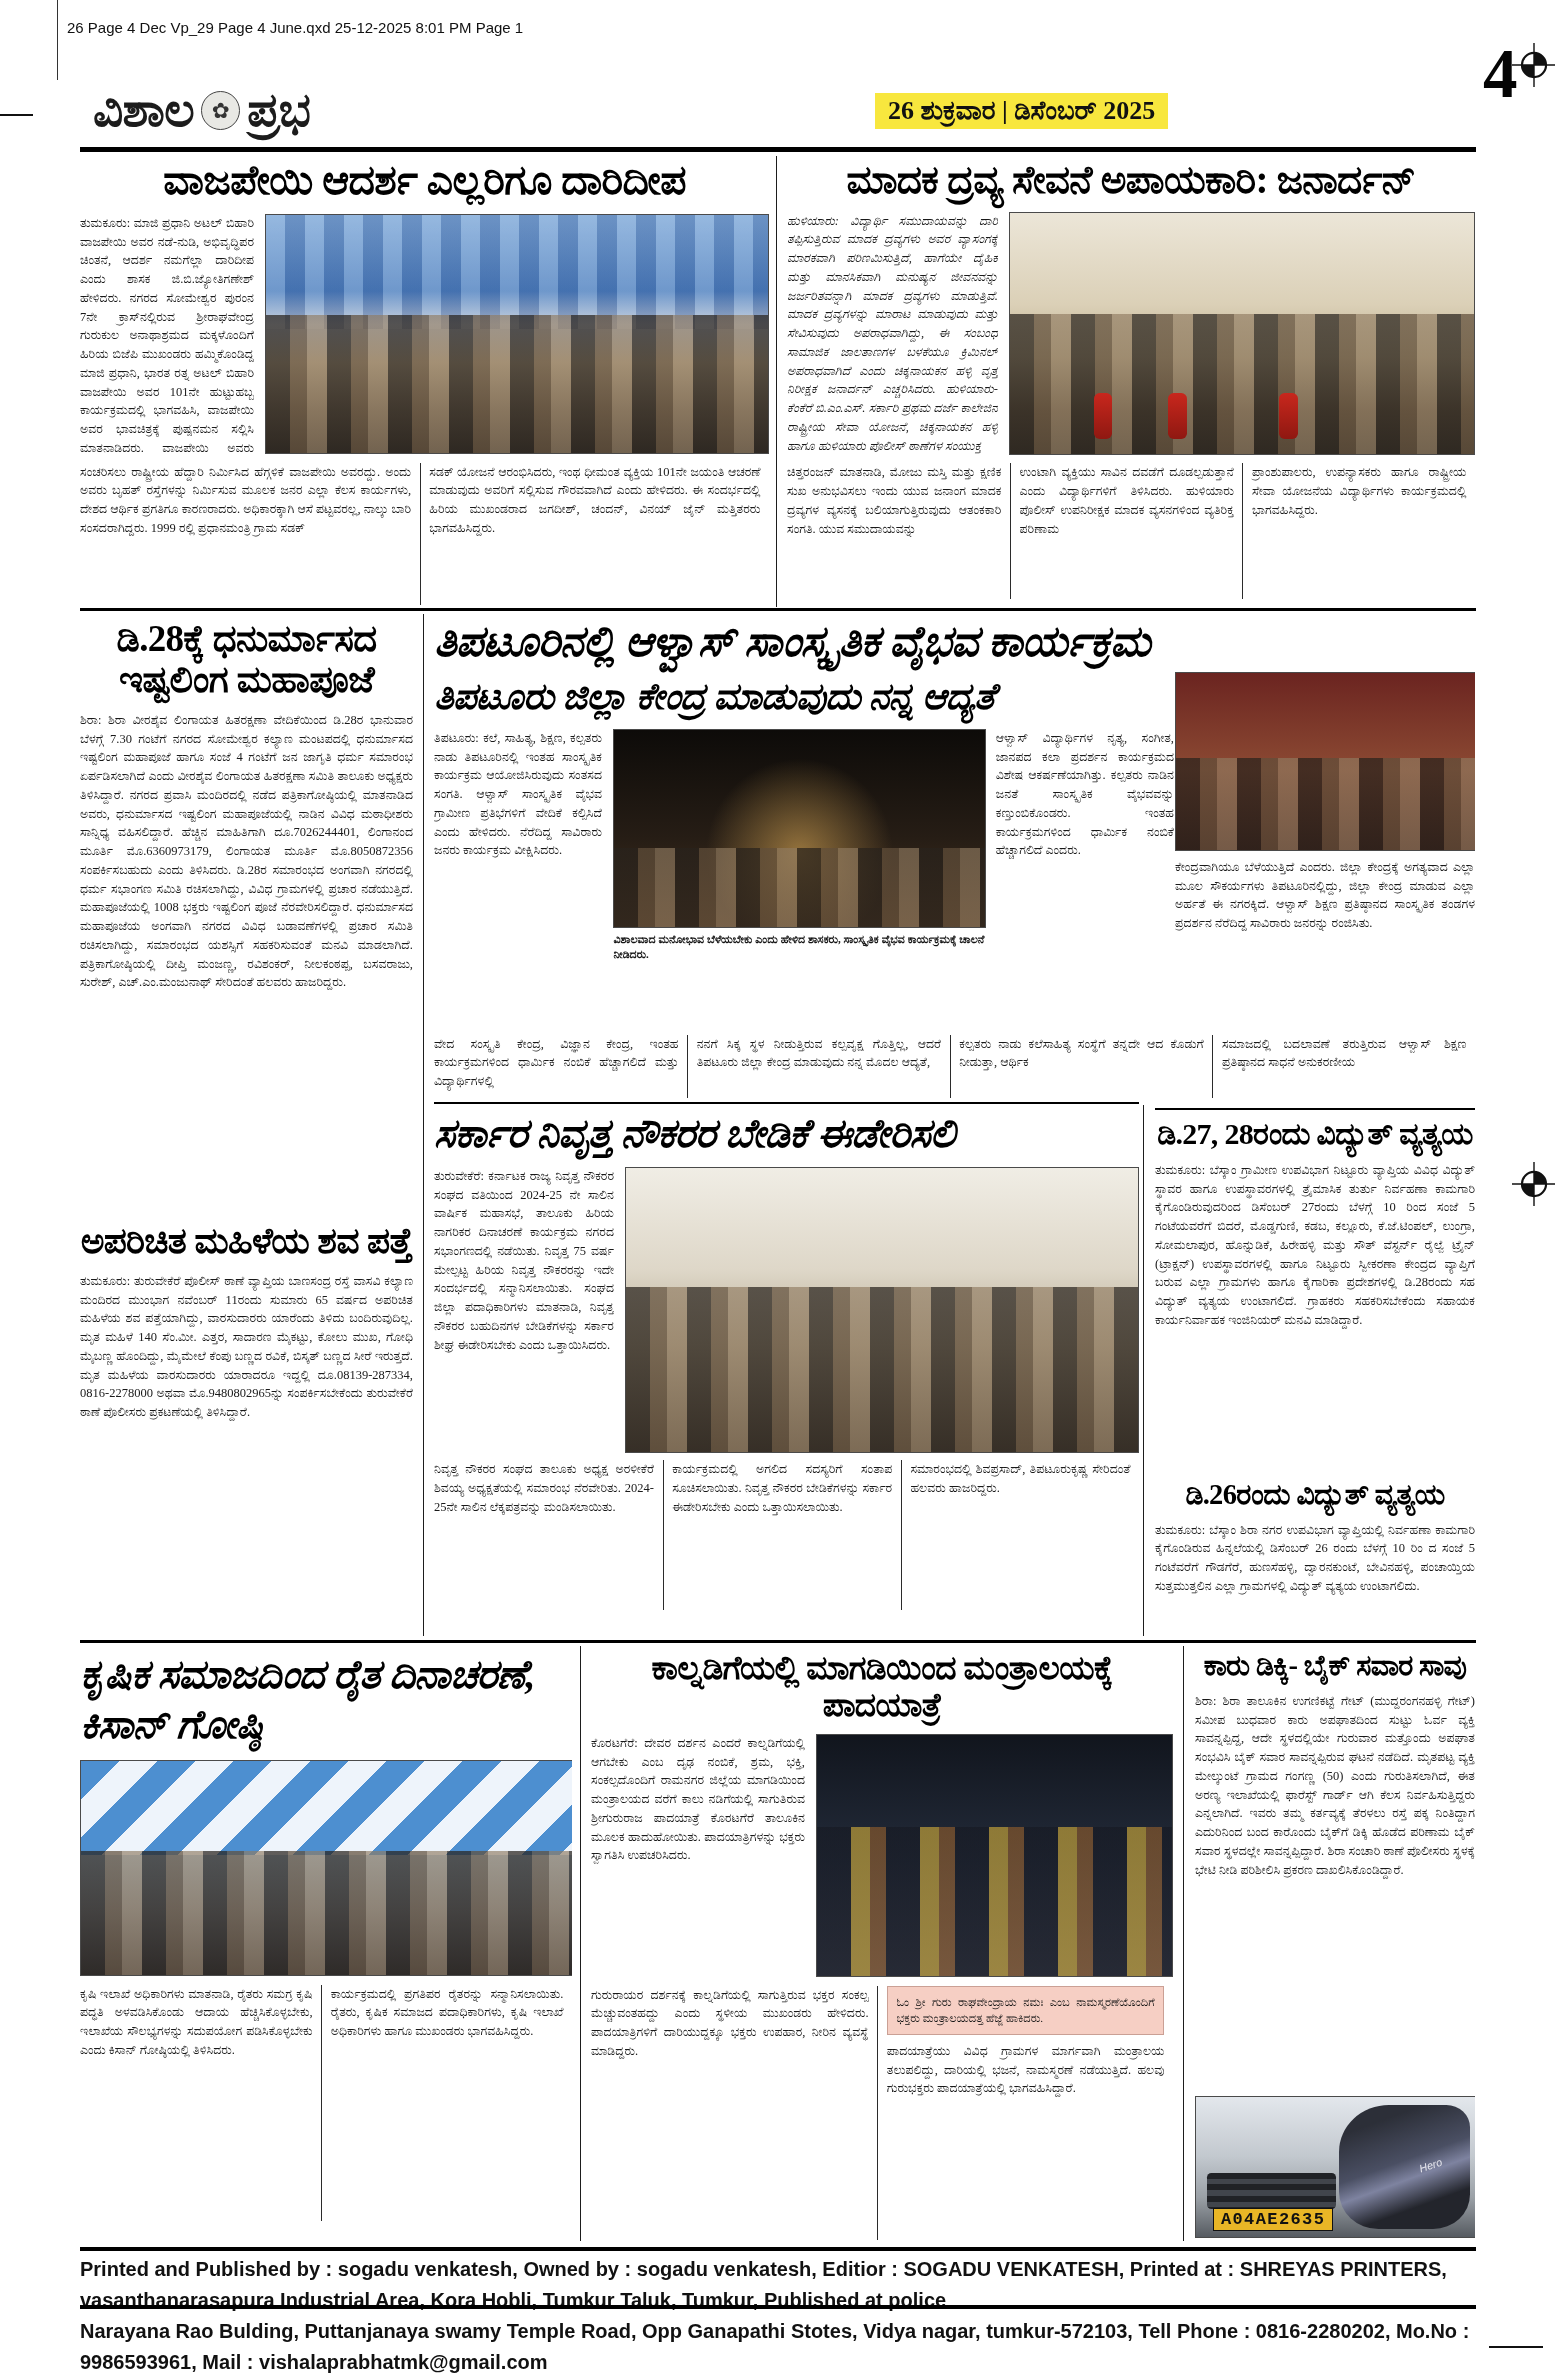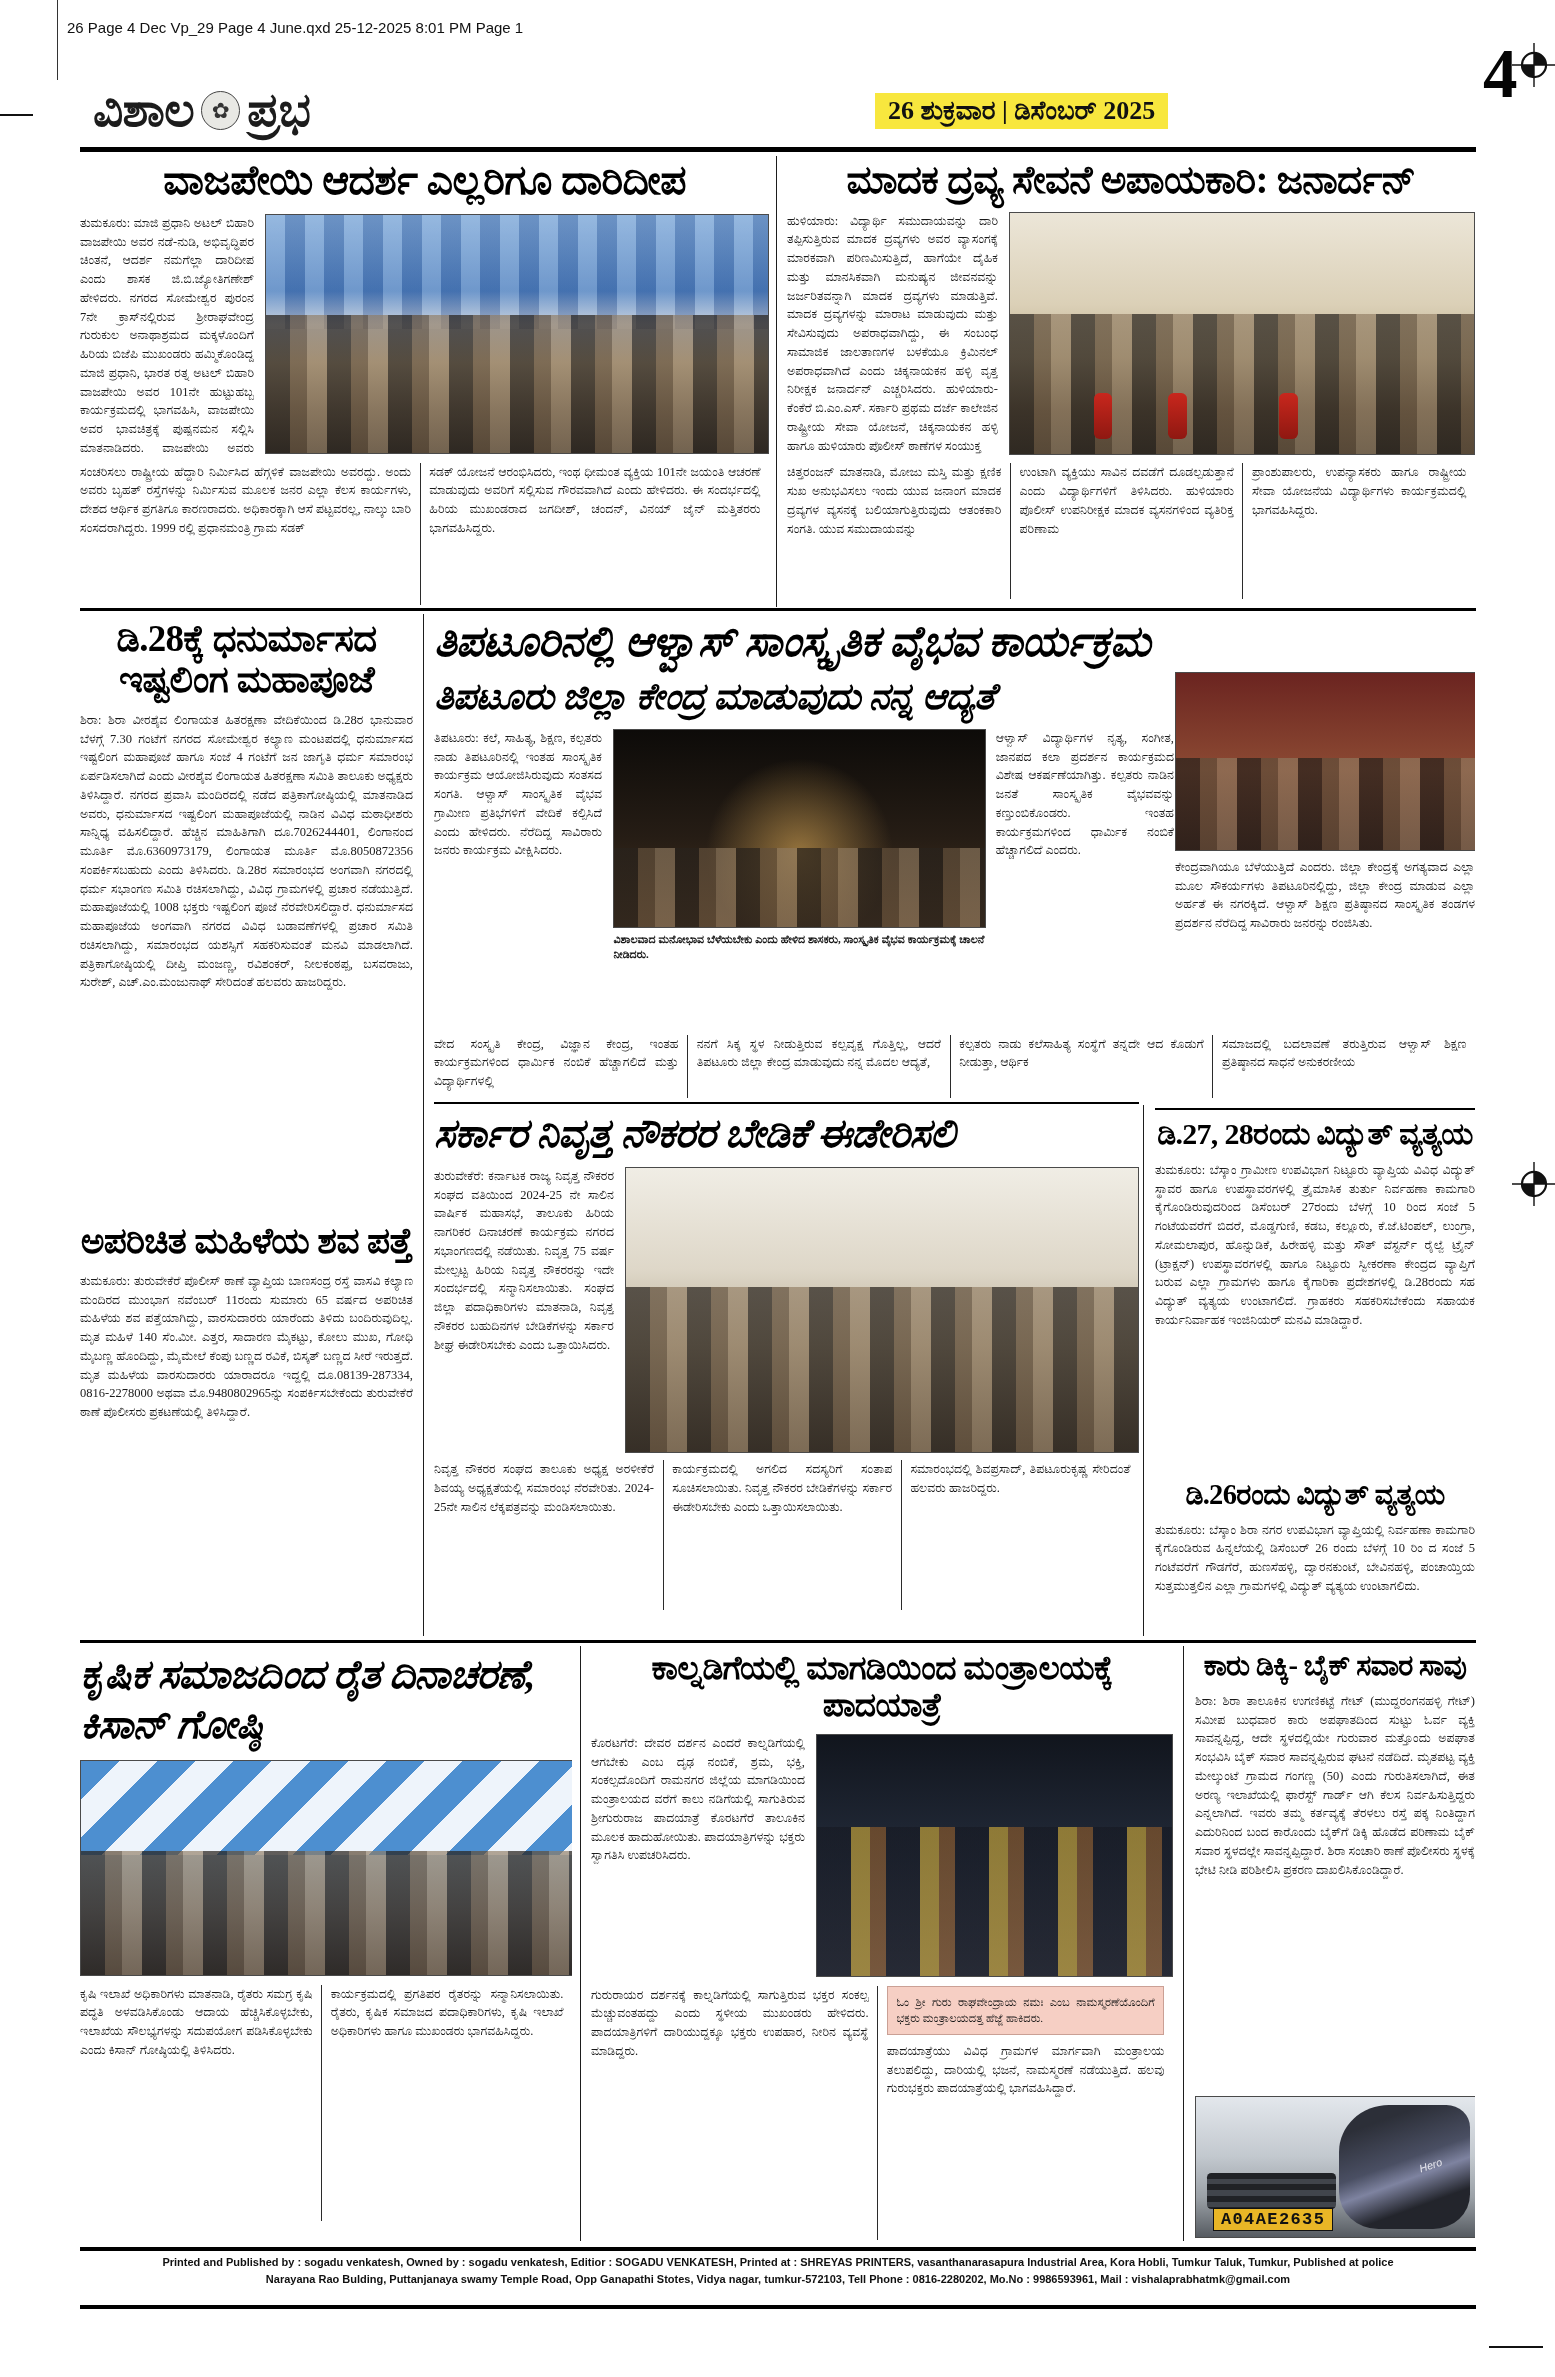--- a/index.html
+++ b/index.html
@@ -59,22 +59,22 @@
   .plate{position:absolute;left:6%;bottom:4%;background:#e9b626;border:1.4px solid #111;color:#111;
         font-family:"Liberation Mono", monospace;font-weight:700;font-size:17px;padding:1.4px 7.1px;letter-spacing:1.4px;}
   .bike{position:absolute;right:2%;top:6%;width:47%;height:88%;border-radius:38% 18% 28% 30%;
         background:linear-gradient(160deg,#2c2f38 18%,#4a4f63 46%,#7e83a0 58%,#23252c 76%);}
   .bike-label{position:absolute;right:12%;top:44%;color:#e8e8ee;font-size:10.7px;font-style:italic;
         font-family:"Liberation Sans", sans-serif;transform:rotate(-18deg);}
   .hibox{background:#f6cfc4;border:0.7px solid #caa095;padding:7.1px 8.6px;font-size:11.4px;font-weight:400;
          line-height:1.45;text-align:justify;margin-bottom:7.1px;}
   
   .foot-rule{position:absolute;left:80px;width:1396px;height:3.6px;background:#000;}
-  .foot-text{position:absolute;left:80px;width:1396px;text-align:center;font-weight:700;
-             font-family:"Liberation Sans", sans-serif;font-size:11px;color:#111;line-height:1.55;}
+  .foot-text{position:absolute;left:80px;width:1396px;font-weight:700;
+             font-family:"Liberation Sans", sans-serif;font-size:20px;color:#111;line-height:1.55;}
 </style>
 </head>
 <body>
 
 <div id="page">
 
   <div class="proof-vline"></div>
   <div class="proof-line">26 Page 4 Dec Vp_29 Page 4 June.qxd  25-12-2025  8:01 PM  Page 1</div>
   <div class="regmark" style="left:1512px;top:43px;">
     <svg width="44" height="44" viewBox="0 0 62 62">
@@ -118,21 +118,21 @@
     <div class="cols" style="height:143px;">
       <div class="col bt">ಸಂಚರಿಸಲು ರಾಷ್ಟ್ರೀಯ ಹೆದ್ದಾರಿ ನಿರ್ಮಿಸಿದ ಹೆಗ್ಗಳಿಕೆ ವಾಜಪೇಯಿ ಅವರದ್ದು. ಅಂದು ಅವರು ಬೃಹತ್ ರಸ್ತೆಗಳನ್ನು ನಿರ್ಮಿಸುವ ಮೂಲಕ ಜನರ ಎಲ್ಲಾ ಕೆಲಸ ಕಾರ್ಯಗಳು, ದೇಶದ ಆರ್ಥಿಕ ಪ್ರಗತಿಗೂ ಕಾರಣರಾದರು. ಅಧಿಕಾರಕ್ಕಾಗಿ ಆಸೆ ಪಟ್ಟವರಲ್ಲ, ನಾಲ್ಕು ಬಾರಿ ಸಂಸದರಾಗಿದ್ದರು. 1999 ರಲ್ಲಿ ಪ್ರಧಾನಮಂತ್ರಿ ಗ್ರಾಮ ಸಡಕ್</div>
       <div class="col bt">ಸಡಕ್ ಯೋಜನೆ ಆರಂಭಿಸಿದರು, ಇಂಥ ಧೀಮಂತ ವ್ಯಕ್ತಿಯ 101ನೇ ಜಯಂತಿ ಆಚರಣೆ ಮಾಡುವುದು ಅವರಿಗೆ ಸಲ್ಲಿಸುವ ಗೌರವವಾಗಿದೆ ಎಂದು ಹೇಳಿದರು. ಈ ಸಂದರ್ಭದಲ್ಲಿ ಹಿರಿಯ ಮುಖಂಡರಾದ ಜಗದೀಶ್, ಚಂದನ್, ವಿನಯ್ ಜೈನ್ ಮತ್ತಿತರರು ಭಾಗವಹಿಸಿದ್ದರು.</div>
     </div>
   </div>
 
   <div class="vrule" style="left:776px;top:156px;height:451px;"></div>
 
   <div class="art" style="left:787px;top:158px;width:688px;height:447px;">
     <h1 class="hl" style="font-size:39px;">ಮಾದಕ ದ್ರವ್ಯ ಸೇವನೆ ಅಪಾಯಕಾರಿ: ಜನಾರ್ದನ್</h1>
-    <div class="row" style="height:243px;">
+    <div class="row" style="height:243px;font-style:italic;">
       <div class="bt fill" style="width:211px;height:243px;">ಹುಳಿಯಾರು: ವಿದ್ಯಾರ್ಥಿ ಸಮುದಾಯವನ್ನು ದಾರಿ ತಪ್ಪಿಸುತ್ತಿರುವ ಮಾದಕ ದ್ರವ್ಯಗಳು ಅವರ ವ್ಯಾಸಂಗಕ್ಕೆ ಮಾರಕವಾಗಿ ಪರಿಣಮಿಸುತ್ತಿದೆ, ಹಾಗೆಯೇ ದೈಹಿಕ ಮತ್ತು ಮಾನಸಿಕವಾಗಿ ಮನುಷ್ಯನ ಜೀವನವನ್ನು ಜರ್ಜರಿತವನ್ನಾಗಿ ಮಾದಕ ದ್ರವ್ಯಗಳು ಮಾಡುತ್ತಿವೆ. ಮಾದಕ ದ್ರವ್ಯಗಳನ್ನು ಮಾರಾಟ ಮಾಡುವುದು ಮತ್ತು ಸೇವಿಸುವುದು ಅಪರಾಧವಾಗಿದ್ದು, ಈ ಸಂಬಂಧ ಸಾಮಾಜಿಕ ಜಾಲತಾಣಗಳ ಬಳಕೆಯೂ ಕ್ರಿಮಿನಲ್ ಅಪರಾಧವಾಗಿದೆ ಎಂದು ಚಿಕ್ಕನಾಯಕನ ಹಳ್ಳಿ ವೃತ್ತ ನಿರೀಕ್ಷಕ ಜನಾರ್ದನ್ ಎಚ್ಚರಿಸಿದರು. ಹುಳಿಯಾರು-ಕೆಂಕೆರೆ ಬಿ.ಎಂ.ಎಸ್. ಸರ್ಕಾರಿ ಪ್ರಥಮ ದರ್ಜೆ ಕಾಲೇಜಿನ ರಾಷ್ಟ್ರೀಯ ಸೇವಾ ಯೋಜನೆ, ಚಿಕ್ಕನಾಯಕನ ಹಳ್ಳಿ ಹಾಗೂ ಹುಳಿಯಾರು ಪೊಲೀಸ್ ಠಾಣೆಗಳ ಸಂಯುಕ್ತ</div>
       <div class="photo ph-mad" style="flex:1;height:241px;">
         <div class="figs"></div>
         <span class="ext" style="left:18%;"></span>
         <span class="ext" style="left:34%;"></span>
         <span class="ext" style="left:58%;"></span>
       </div>
     </div>
     <div class="cols" style="height:136px;">
       <div class="col bt">ಚಿತ್ತರಂಜನ್ ಮಾತನಾಡಿ, ಮೋಜು ಮಸ್ತಿ ಮತ್ತು ಕ್ಷಣಿಕ ಸುಖ ಅನುಭವಿಸಲು ಇಂದು ಯುವ ಜನಾಂಗ ಮಾದಕ ದ್ರವ್ಯಗಳ ವ್ಯಸನಕ್ಕೆ ಬಲಿಯಾಗುತ್ತಿರುವುದು ಆತಂಕಕಾರಿ ಸಂಗತಿ. ಯುವ ಸಮುದಾಯವನ್ನು</div>

